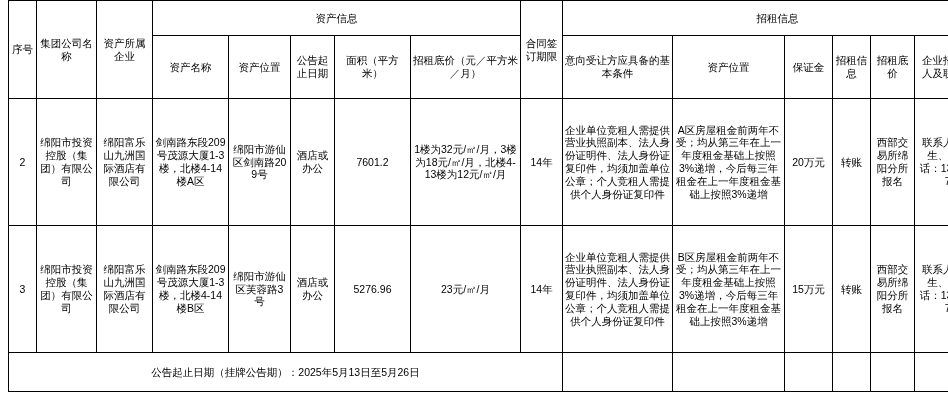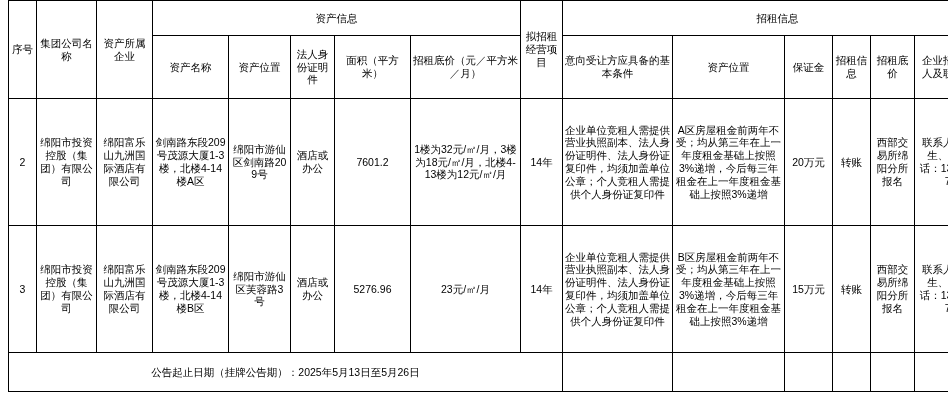--- a/index.html
+++ b/index.html
@@ -95,27 +95,27 @@
       <col style="width:44px">
       <col style="width:78px">
     </colgroup>
 
     <thead>
       <tr>
         <th class="grp" rowspan="2">序号</th>
         <th class="grp" rowspan="2">集团公司名称</th>
         <th class="grp" rowspan="2">资产所属企业</th>
         <th class="grp" colspan="5">资产信息</th>
-        <th class="grp" rowspan="2">拟招租经营项目</th>
+        <th class="grp" rowspan="2">合同签订期限</th>
         <th class="grp" colspan="6">招租信息</th>
       </tr>
       <tr>
         <th class="sub">资产名称</th>
         <th class="sub">资产位置</th>
-        <th class="sub">法人身份证明件</th>
+        <th class="sub">公告起止日期</th>
         <th class="sub">面积（平方米）</th>
         <th class="sub">招租底价（元／平方米／月）</th>
         <th class="sub">意向受让方应具备的基本条件</th>
         <th class="sub">资产位置</th>
         <th class="sub">保证金</th>
         <th class="sub">招租信息</th>
         <th class="sub">招租底价</th>
         <th class="sub">企业招租联系人及联系方式</th>
       </tr>
     </thead>

